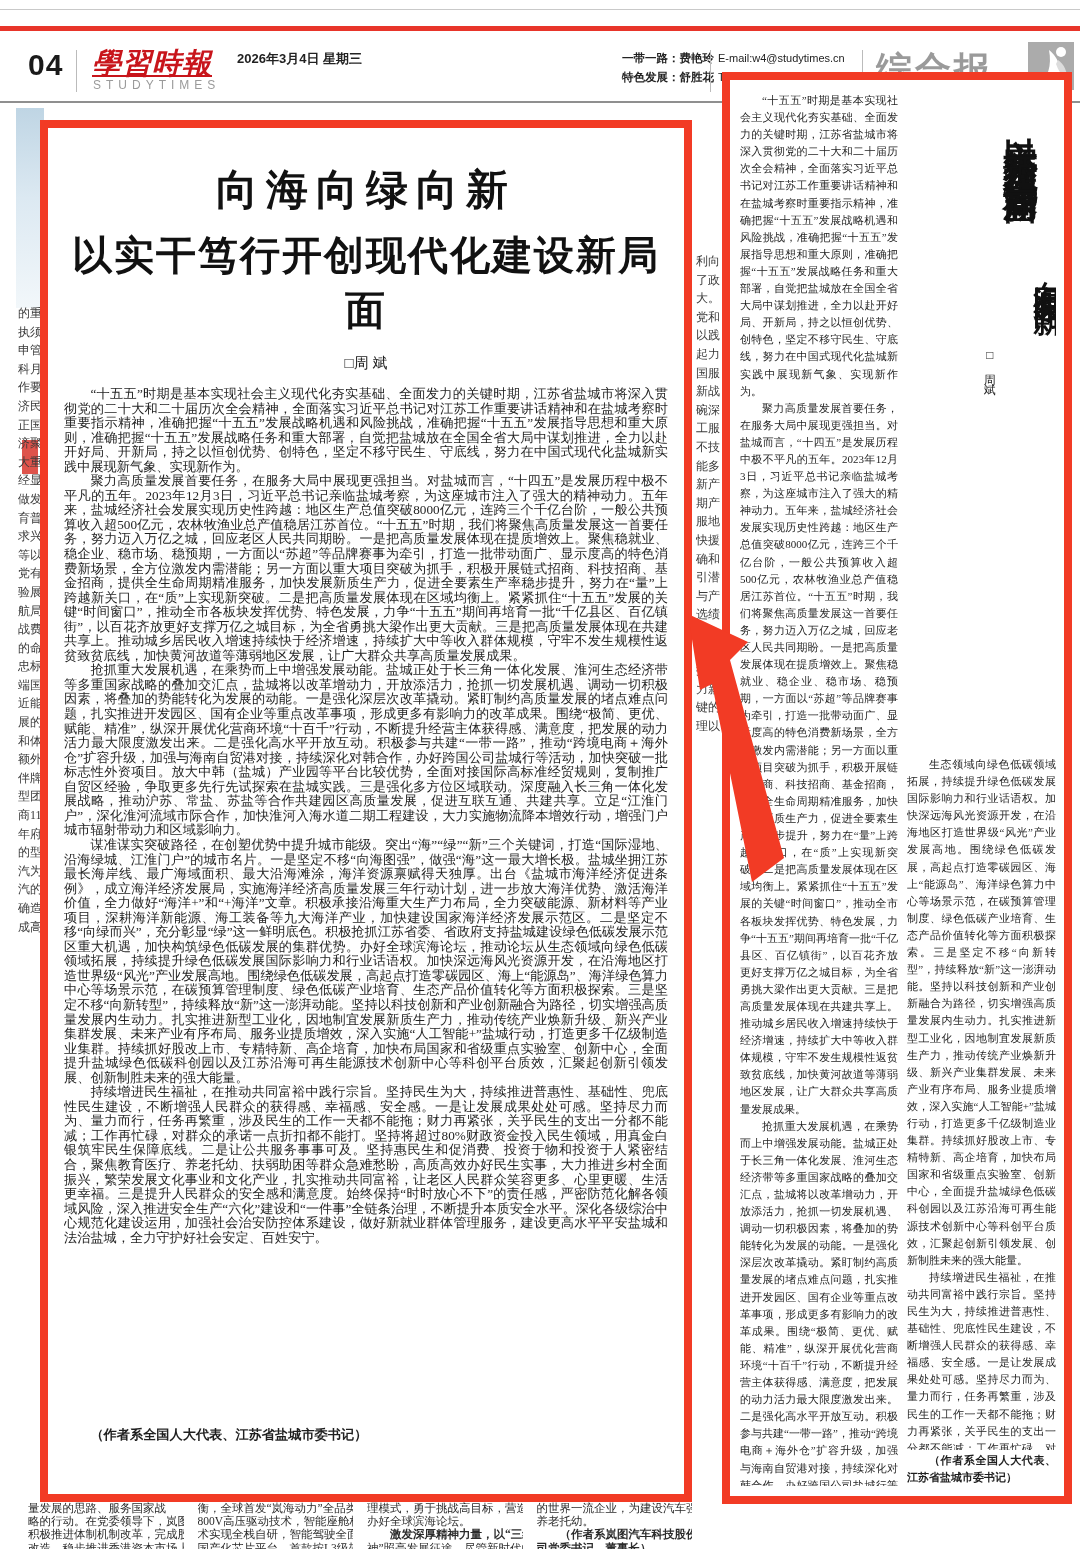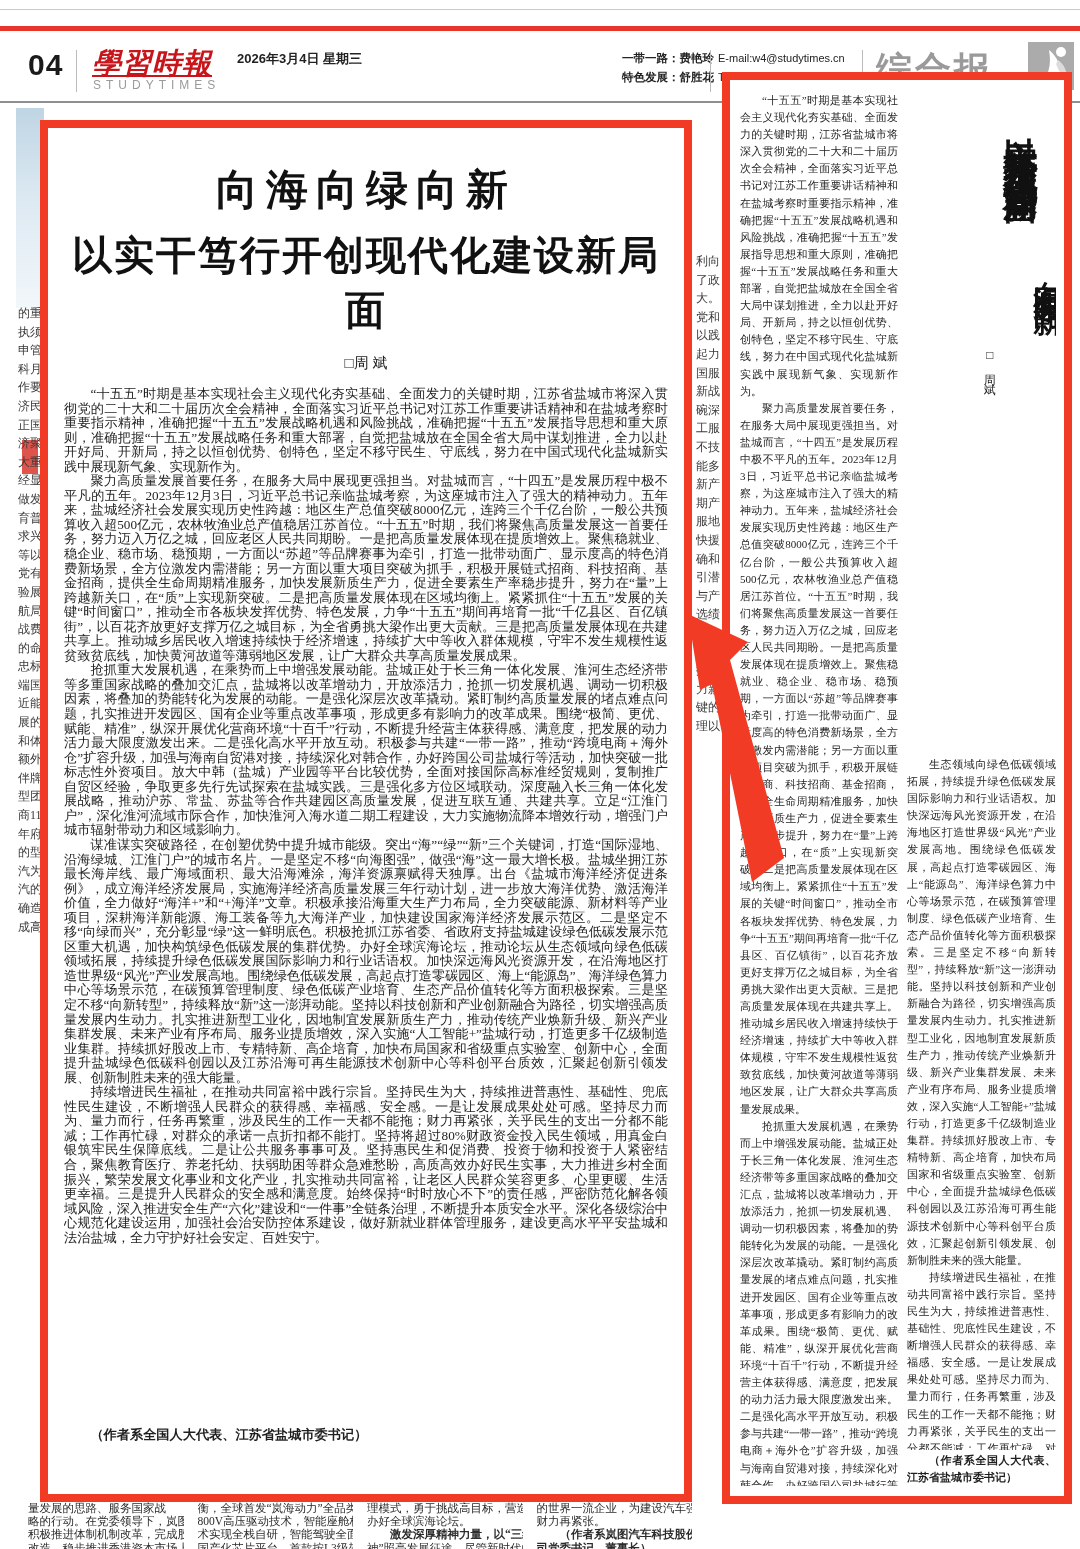--- a/index.html
+++ b/index.html
@@ -114,21 +114,21 @@
     <div class="bl">国产化芯片平台，首款按L3级架构设</div>
   </div>
   <div class="bcol">
     <div class="bl">理模式，勇于挑战高目标，营造了敢</div>
     <div class="bl">办好全球滨海论坛。</div>
     <div class="bl kai">　　激发深厚精神力量，以“三线精</div>
     <div class="bl">神”照亮发展征途。尽管新时代的物</div>
   </div>
   <div class="bcol">
     <div class="bl">的世界一流企业，为建设汽车强国贡</div>
-    <div class="bl">财力再紧张。</div>
+    <div class="bl">养老托幼。</div>
     <div class="bl kai">　　（作者系岚图汽车科技股份有限公</div>
     <div class="bl kai">司党委书记、董事长）</div>
   </div>
 </div>
 
 <div class="abs main-box">
   <div class="main-inner">
     <div class="m-title1">向海向绿向新</div>
     <div class="m-title2">以实干笃行开创现代化建设新局面</div>
     <div class="m-author">□周 斌</div>

